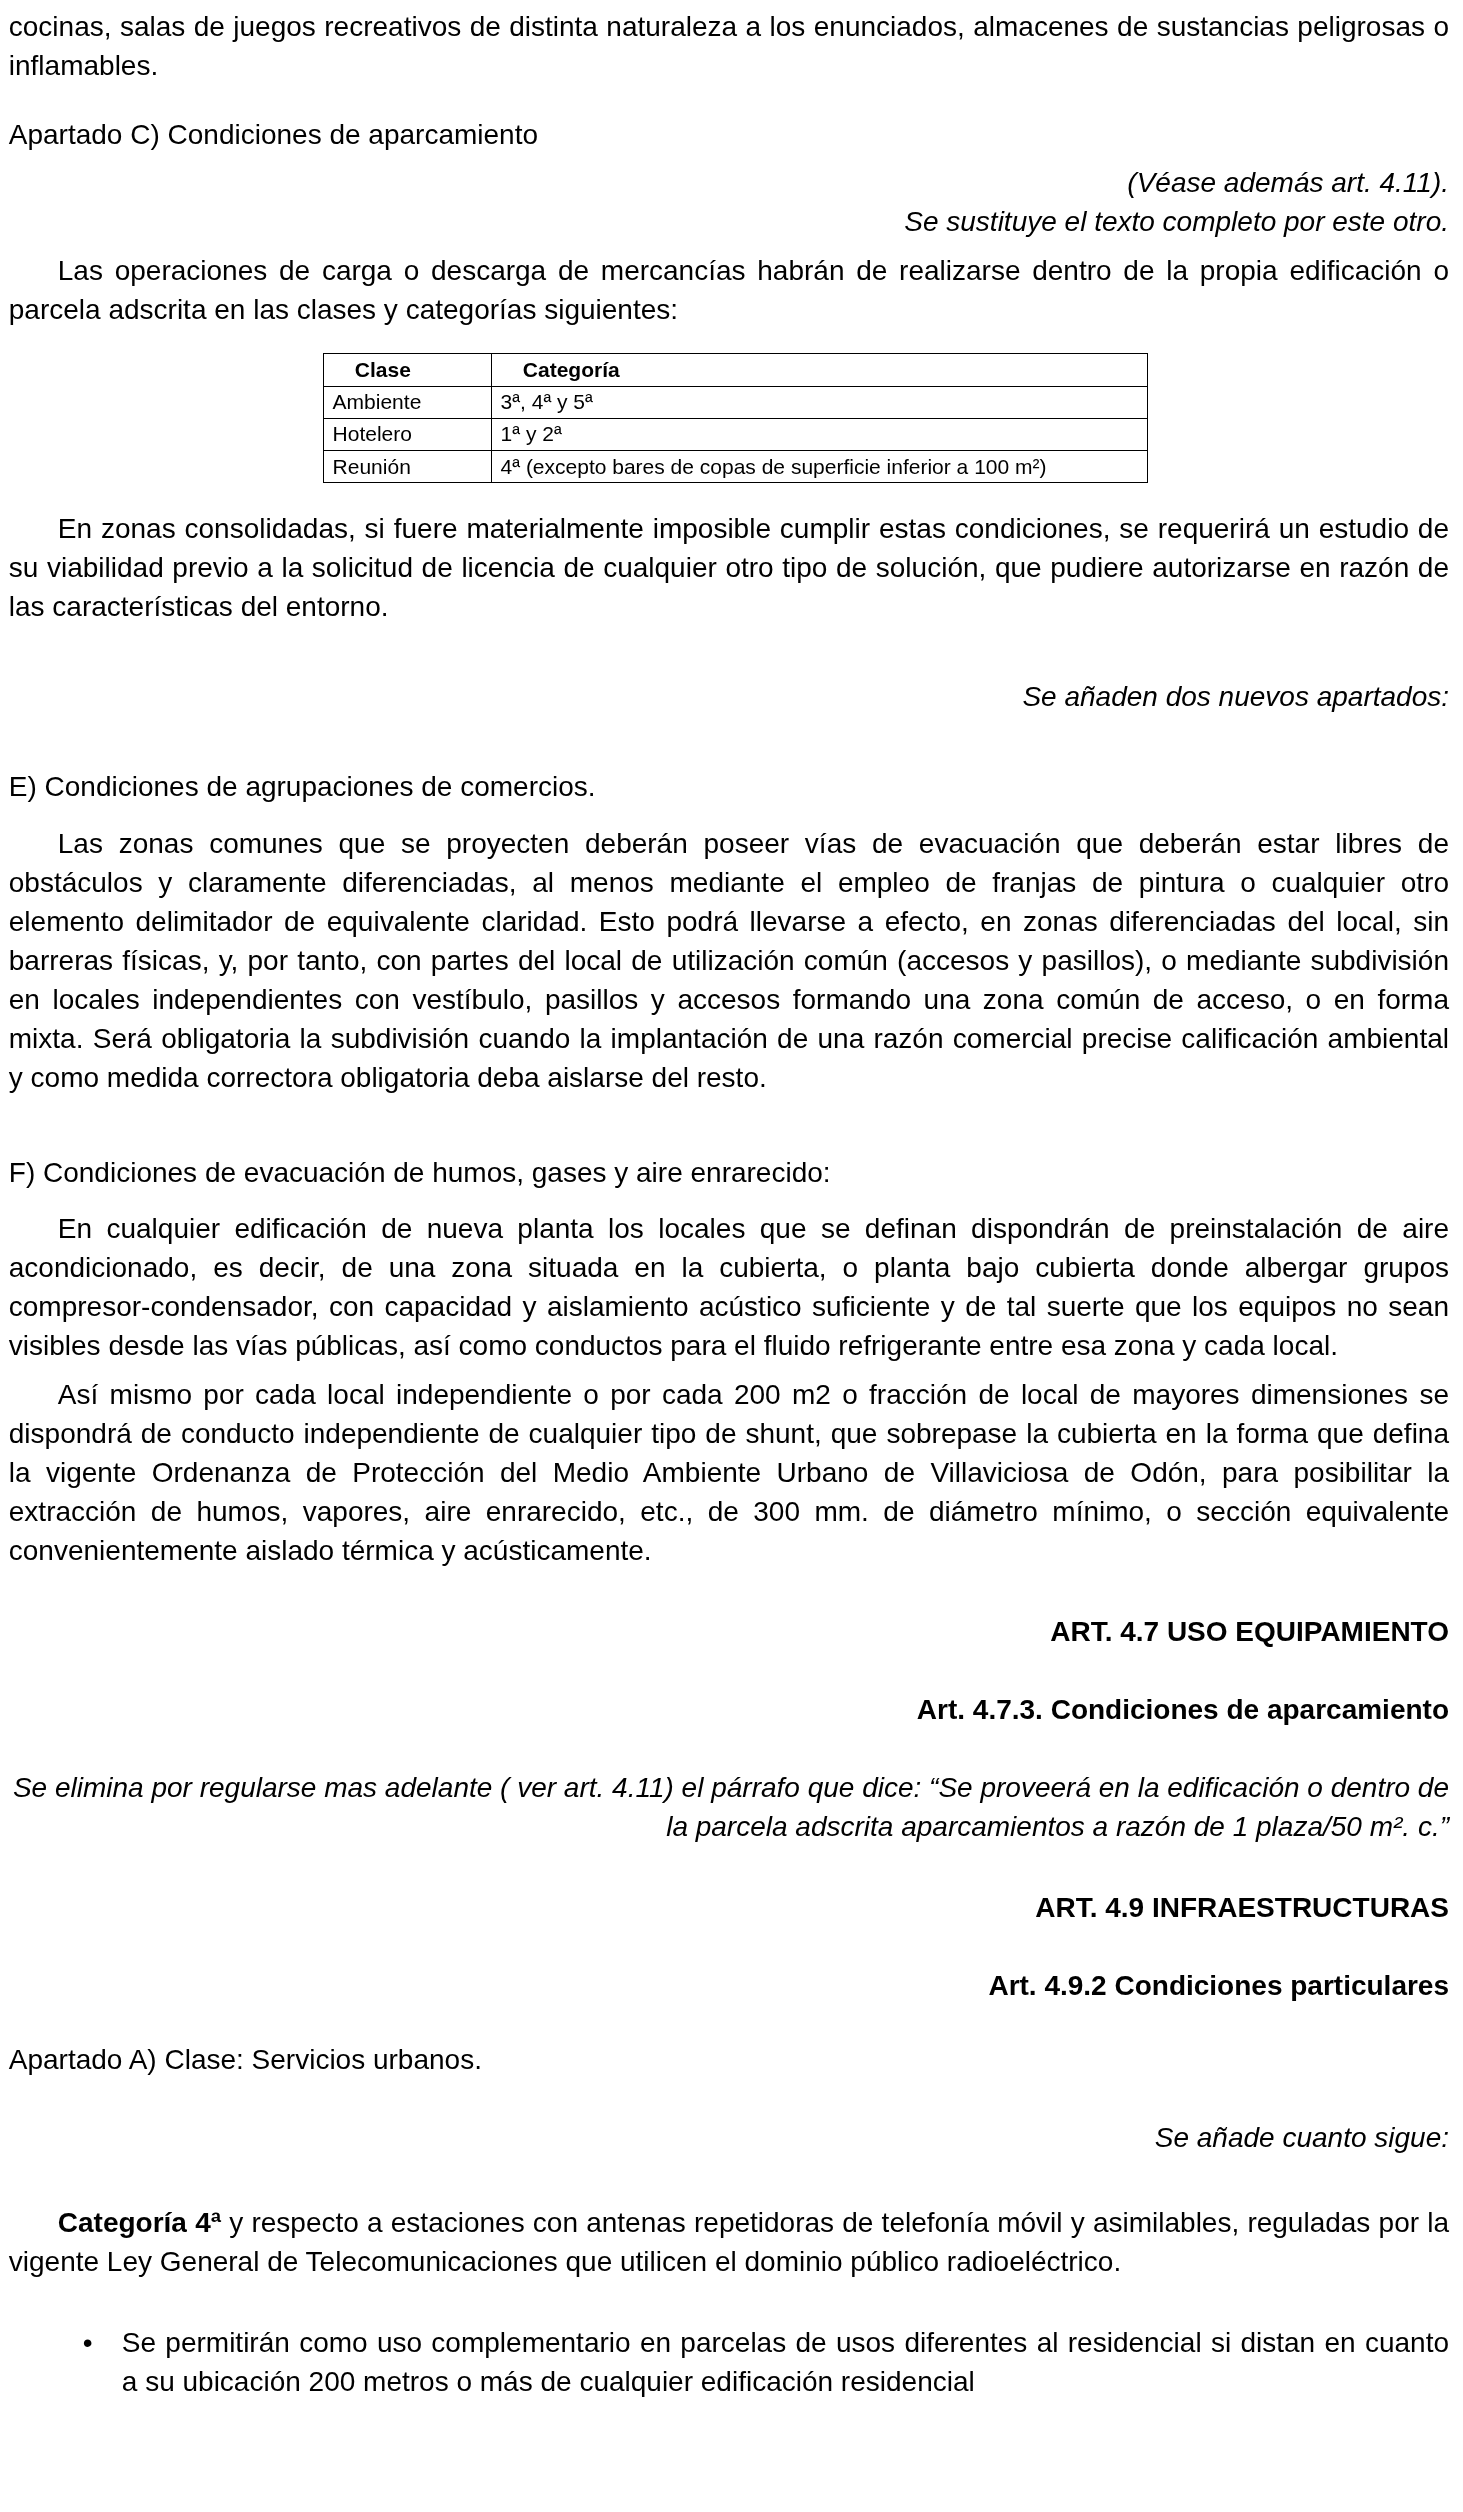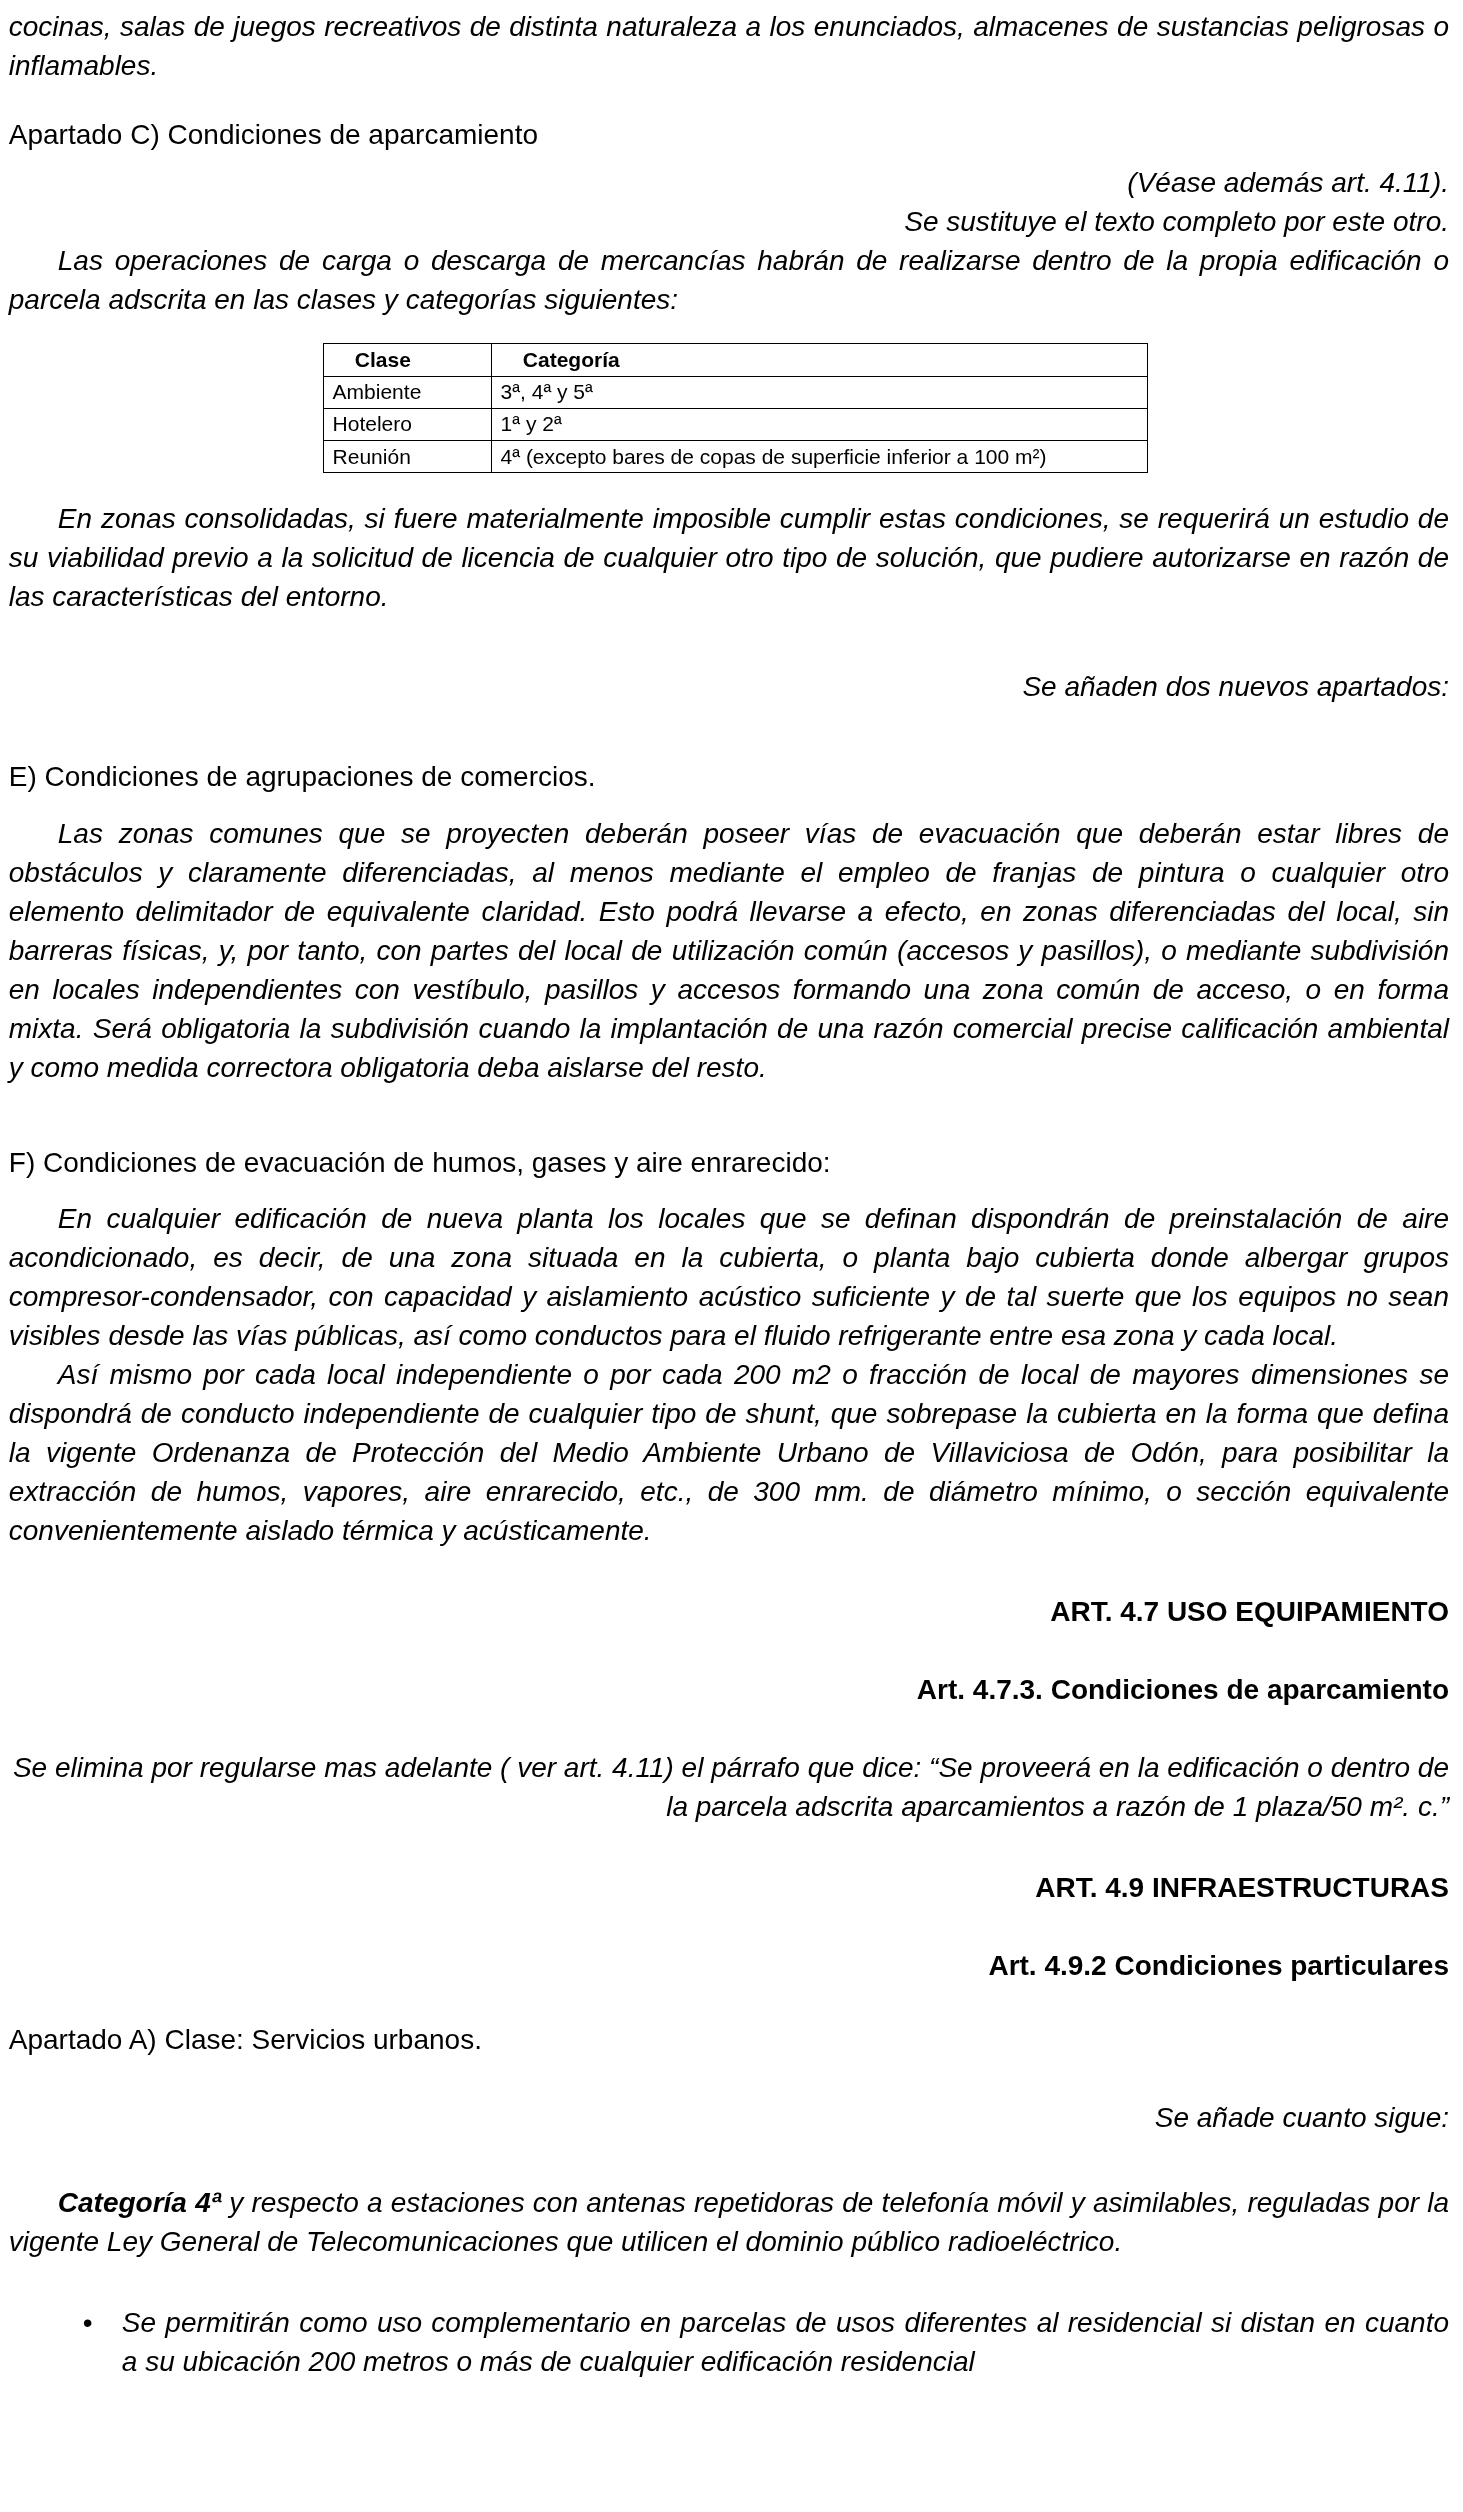--- a/index.html
+++ b/index.html
@@ -11,22 +11,22 @@
     overflow: hidden;
     background: #ffffff;
     color: #000000;
     font-family: "Liberation Sans", "DejaVu Sans", sans-serif;
     font-size: 28px;
     line-height: 39px;
     padding: 7px 14px 0 8.8px;
   }
   p, h2, h3 { margin: 0; font-size: 28px; line-height: 39px; font-weight: normal; }
   .heading { font-weight: bold; text-align: right; }
-  .justify { text-align: justify; font-style: italic; }
-  .first-indent { text-indent: 49px; }
+  .justify { text-align: justify; }
+  .first-indent { text-indent: 49px; margin-top: 10px; }
   .indented { margin-left: 49px; }
   .italic { font-style: italic; text-align: right; }
 
   .gap-10 { margin-top: 8.8px; }
   .gap-20 { margin-top: 17.5px; }
   .gap-34 { margin-top: 30px; }
   .gap-40 { margin-top: 35px; }
   .gap-44 { margin-top: 39px; }
   .gap-48 { margin-top: 42px; }
   .gap-52 { margin-top: 46px; }

